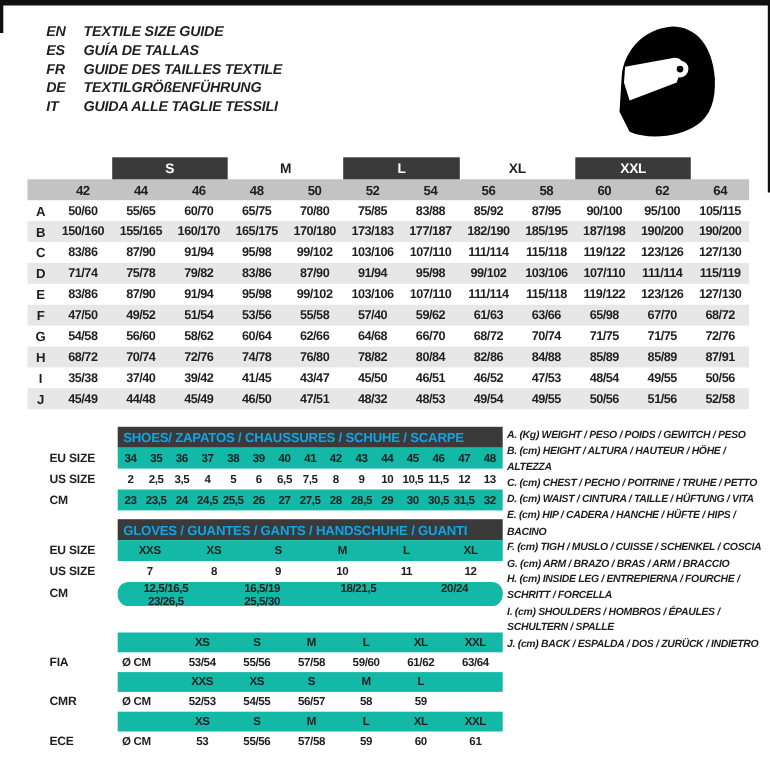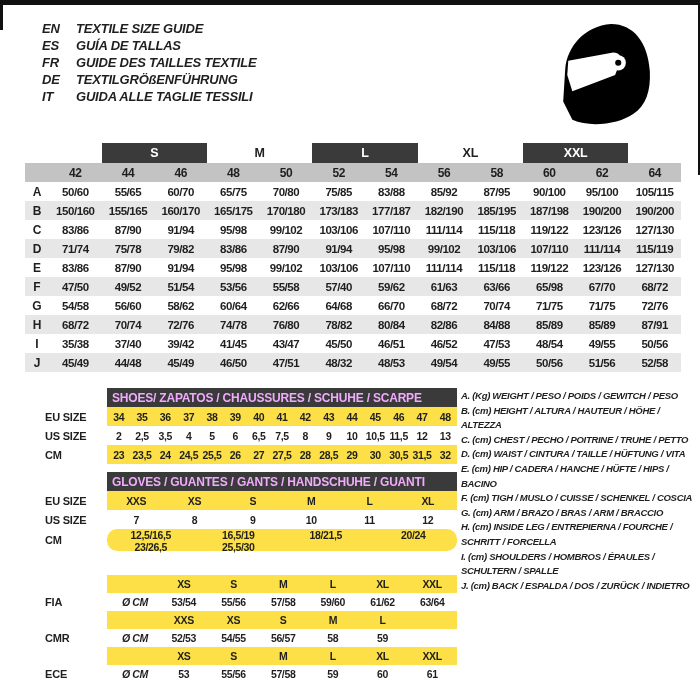--- a/index.html
+++ b/index.html
@@ -33,27 +33,27 @@
 
   
   .sub-table { position:absolute; left:45px; width:412px; }
   .shoes   { top:388px; }
   .gloves  { top:472px; }
   .helmets { top:556px; }
   .srow { display:flex; height:19px; align-items:stretch; }
   .srow.tall { height:22px; }
   .helmets .srow.body { height:18px; }
   .slabel { width:62px; display:flex; align-items:center; font-weight:bold; font-size:11px; letter-spacing:-0.2px; }
-  .sbar { flex:1; background:#3a3a3a; color:#f0abfc; font-weight:bold; font-size:12px;
+  .sbar { flex:1; background:#3a3a3a; color:#0ea5e9; font-weight:bold; font-size:12px;
           display:flex; align-items:center; padding-left:5px; letter-spacing:-0.2px; white-space:nowrap; }
   .svals { flex:1; display:grid; align-items:center; }
-  .svals.stripe-bg { background:#fde047; }
+  .svals.stripe-bg { background:#14b8a6; }
   .scell { text-align:center; font-size:10.5px; font-weight:bold; letter-spacing:-0.35px; white-space:nowrap; }
   .helmets .svals { grid-template-columns:52px repeat(6,1fr); }
-  .unit-cell { text-align:center; padding-left:4px;font-style:italic; }
+  .unit-cell { text-align:left; padding-left:4px; }
 
   
   .legend { position:absolute; left:461px; top:389px; width:237px;font-style:italic; }
   .legend p { margin:0; font-size:9.5px; font-weight:bold; line-height:14.6px; letter-spacing:-0.3px; }
 </style>
 </head>
 <body>
 
 <div>
   <div class="edge-top"></div>

